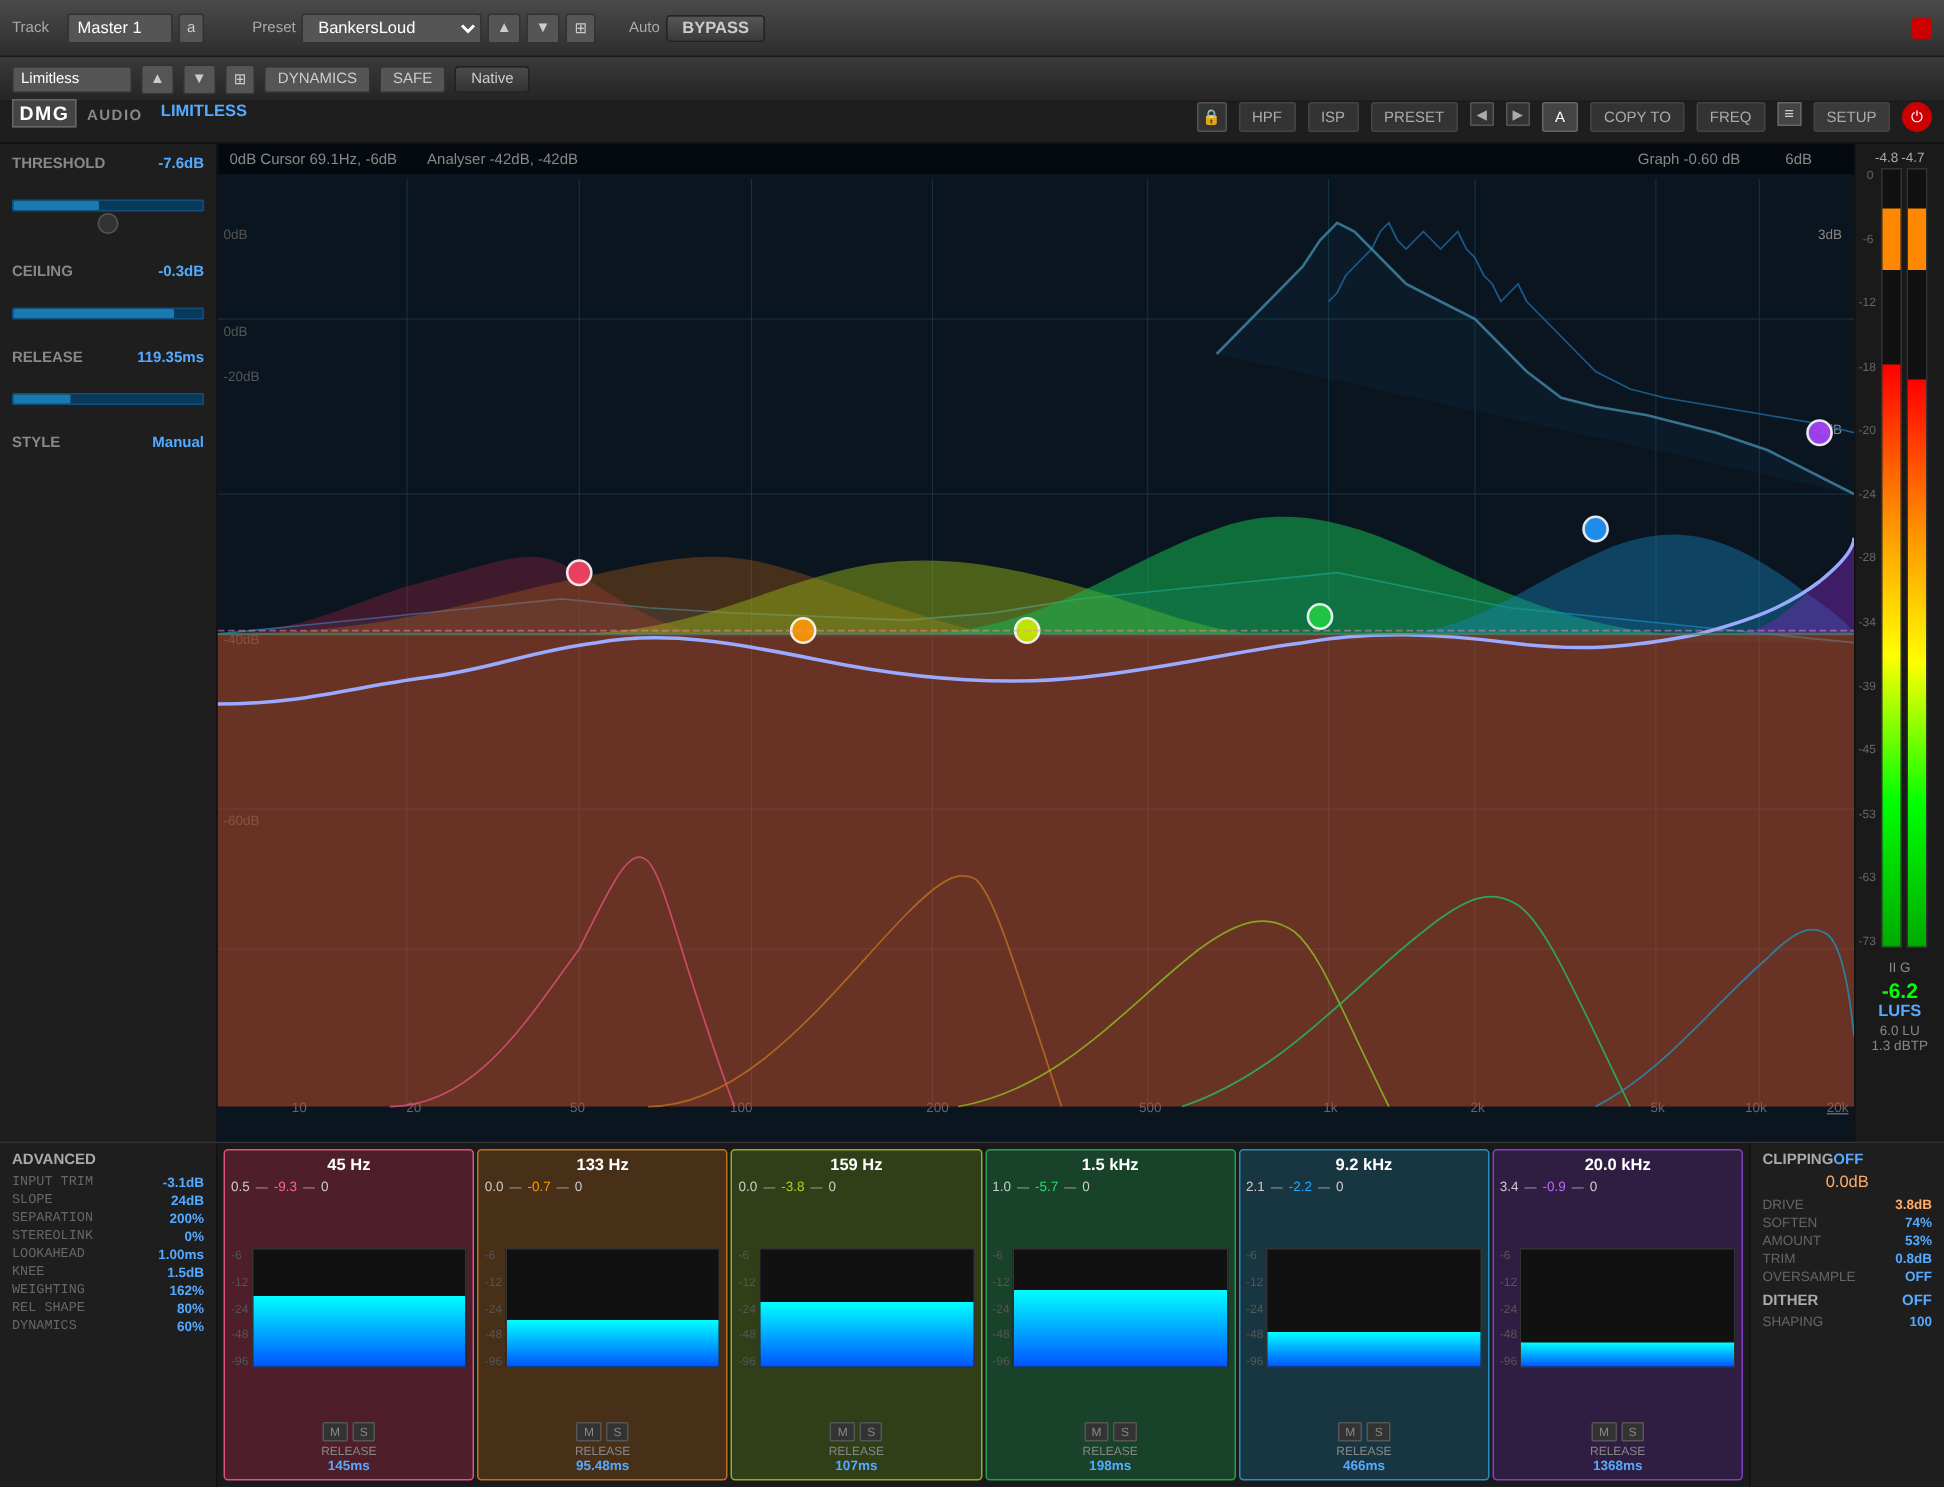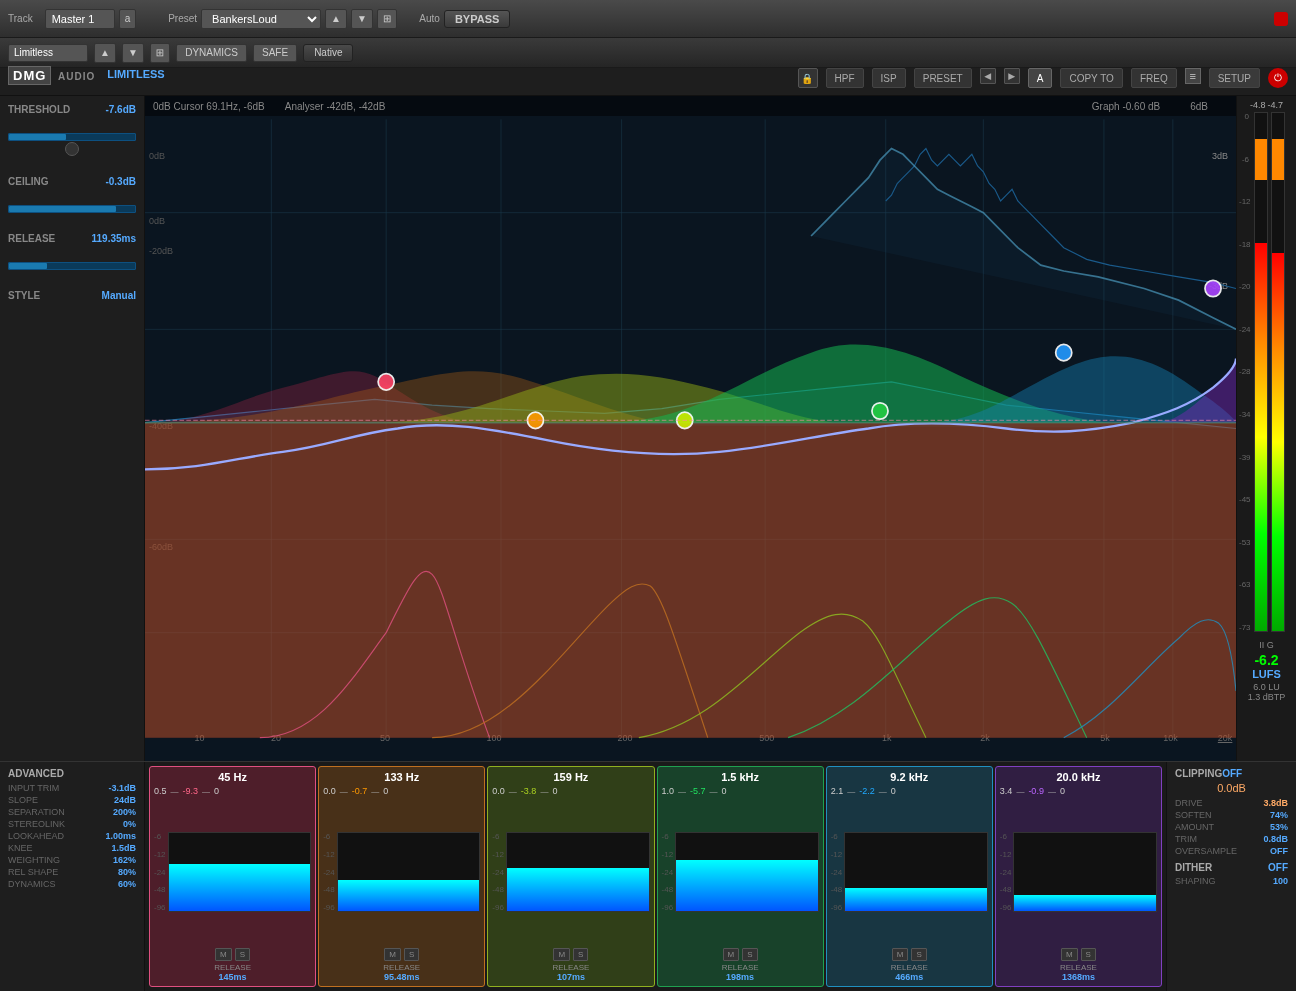--- a/index.html
+++ b/index.html
@@ -359,20 +359,21 @@
     .adv-row {
       display: flex;
       justify-content: space-between;
       align-items: center;
       margin-bottom: 2px;
     }
     .adv-label {
       color: #666;
       font-size: 9px;
       text-transform: uppercase;
+      font-family: Liberation Mono, monospace;
     }
     .adv-value {
       color: #5af;
       font-size: 9px;
       font-weight: bold;
     }
 
     
     .band-panels-container {
       flex: 1;

